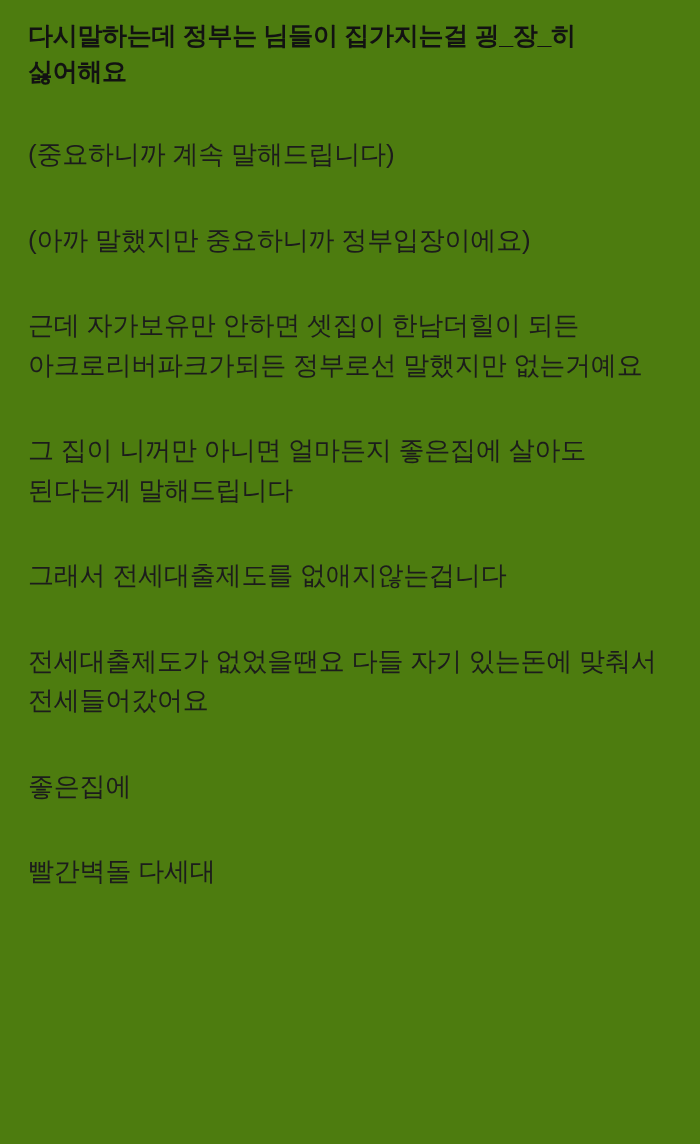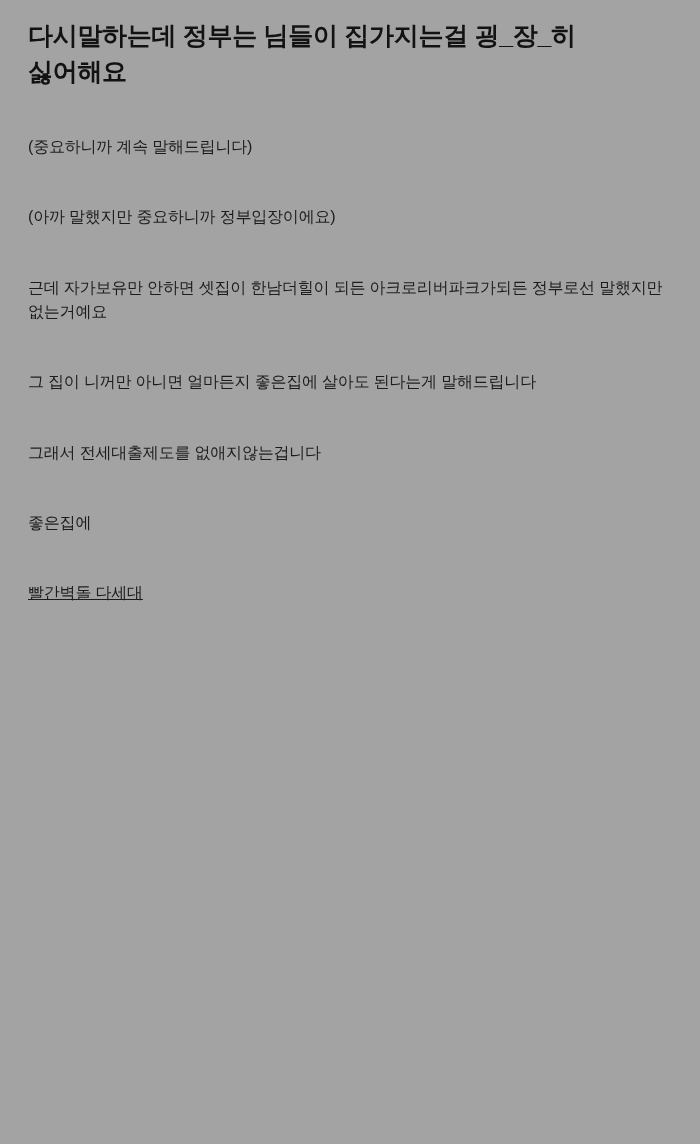--- a/index.html
+++ b/index.html
@@ -12,54 +12,54 @@
     min-height: 1144px;
     font-family: "Liberation Sans", "DejaVu Sans", sans-serif;
     color: #1a1a1a;
     -webkit-font-smoothing: antialiased;
   }
   .page {
     width: 700px;
     min-height: 1144px;
     box-sizing: border-box;
     padding: 18px 28px 10px 28px;
-    background: #a3a3a3;
+    background: #4d7c0f;
   }
   .post-title {
     font-size: 25px;
     font-weight: bold;
     line-height: 1.42;
     letter-spacing: -0.3px;
     margin: 0 0 46px 0;
     color: #121212;
     word-break: keep-all;
   }
   .post-body {
-    font-size: 16px;
+    font-size: 26px;
     line-height: 1.52;
     letter-spacing: -0.2px;
     color: #1c1c1c;
   }
   .para {
     margin: 0 0 46px 0;
     word-break: keep-all;
     white-space: pre-wrap;
   }
   .para:last-child {
     margin-bottom: 12px;
-    text-decoration: underline;
   }
 </style>
 </head>
 <body>
 
 <div class="page">
   <h1 class="post-title">다시말하는데 정부는 님들이 집가지는걸 굉_장_히 싫어해요</h1>
   <div class="post-body">
     <p class="para">(중요하니까 계속 말해드립니다)</p>
     <p class="para">(아까 말했지만 중요하니까 정부입장이에요)</p>
     <p class="para">근데 자가보유만 안하면 셋집이 한남더힐이 되든 아크로리버파크가되든 정부로선 말했지만 없는거예요</p>
     <p class="para">그 집이 니꺼만 아니면 얼마든지 좋은집에 살아도 된다는게 말해드립니다</p>
     <p class="para">그래서 전세대출제도를 없애지않는겁니다</p>
+    <p class="para">전세대출제도가 없었을땐요 다들 자기 있는돈에 맞춰서 전세들어갔어요</p>
     <p class="para">좋은집에</p>
     <p class="para">빨간벽돌 다세대</p>
   </div>
 </div>
 
 </body></html>

